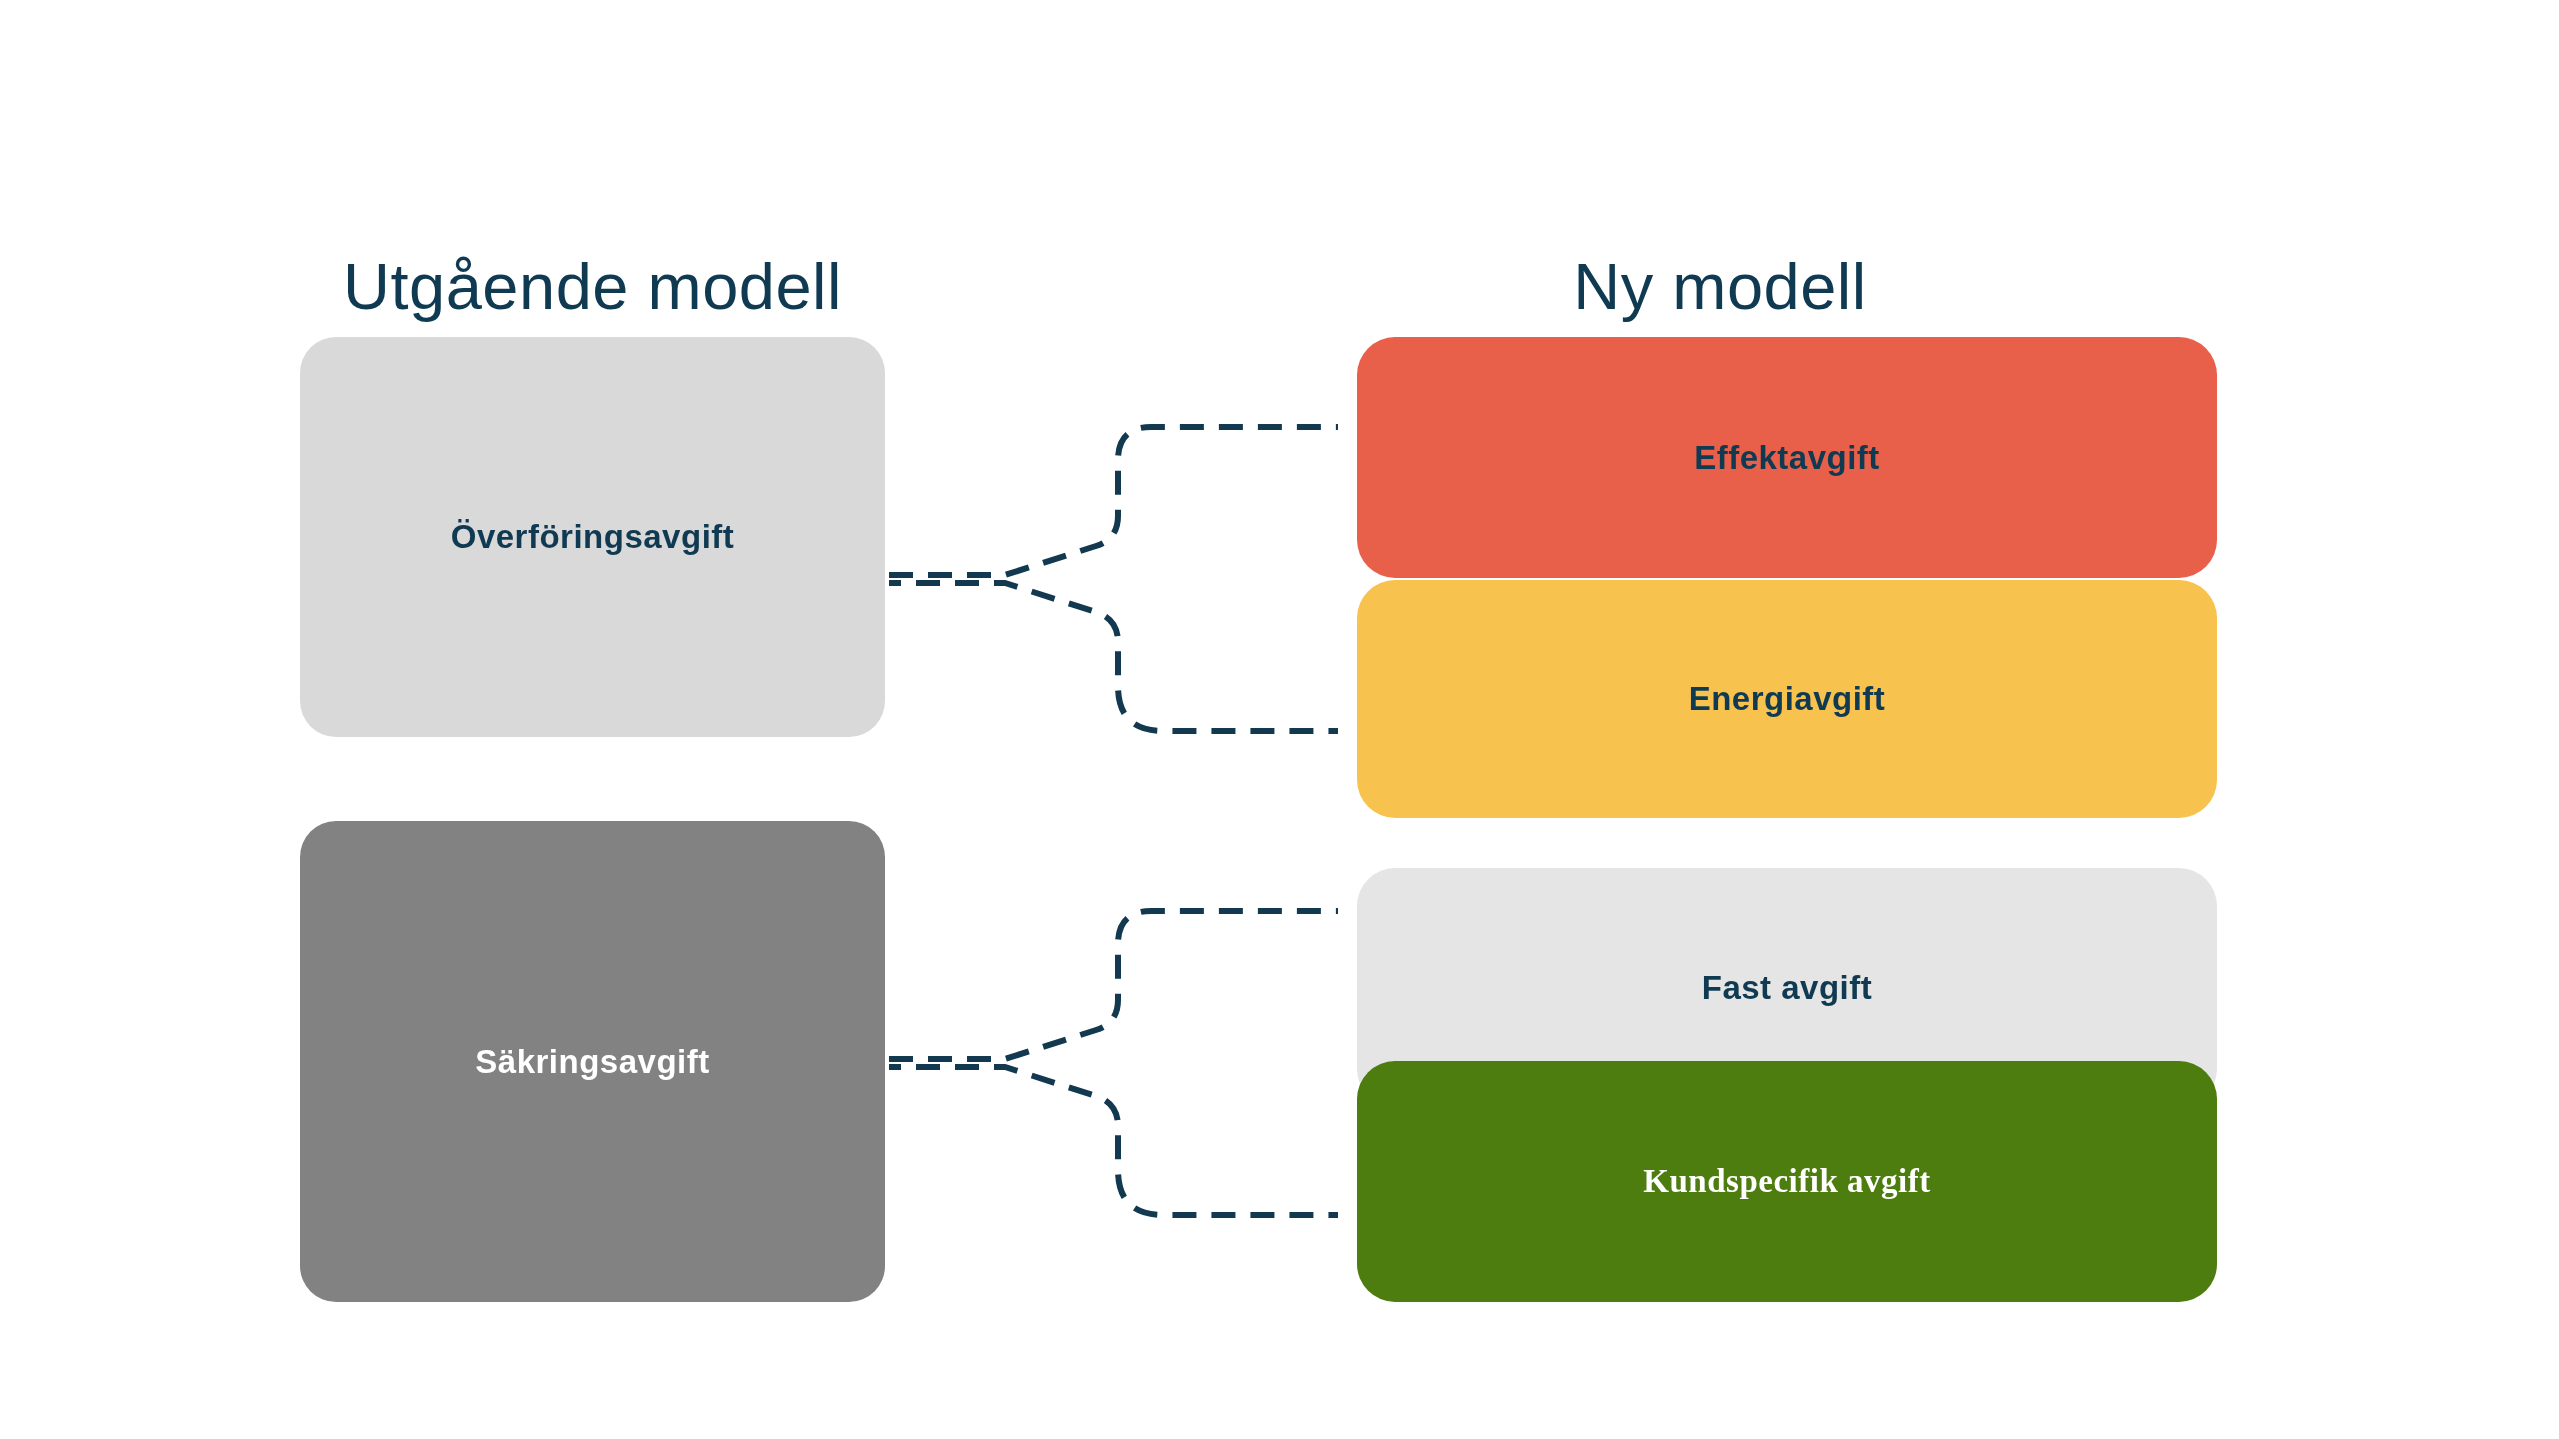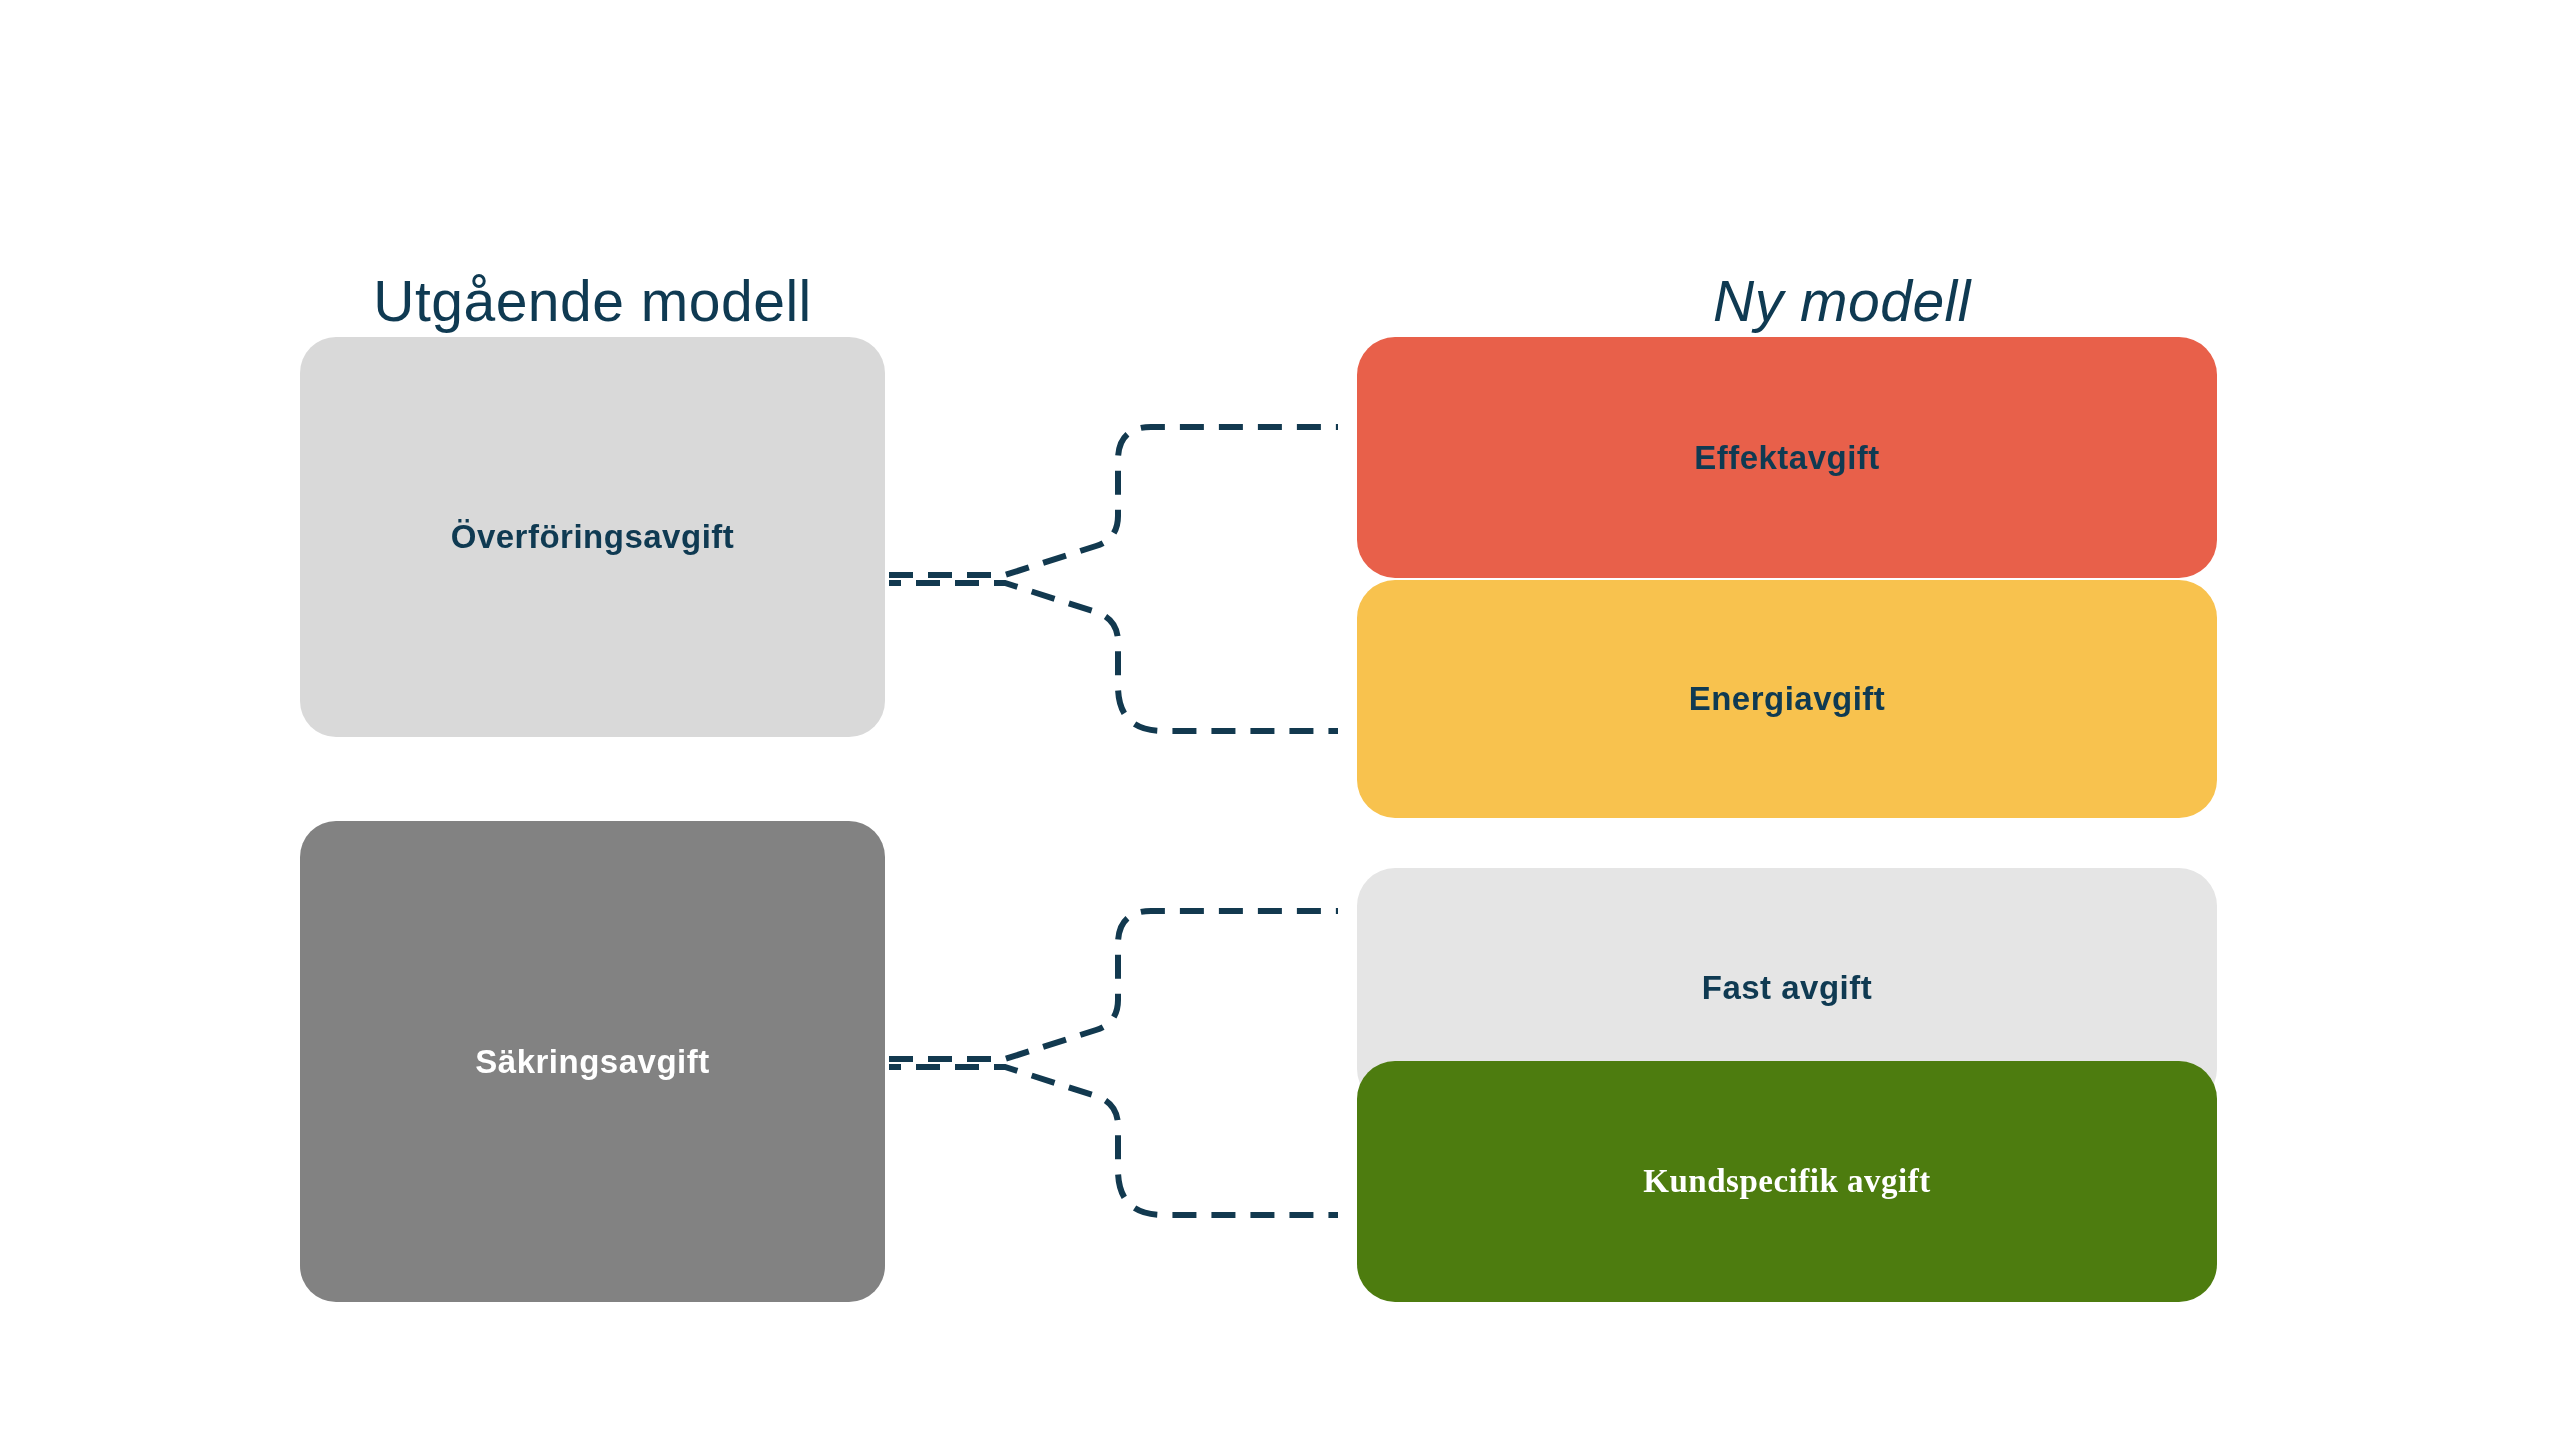--- a/index.html
+++ b/index.html
@@ -10,27 +10,26 @@
     background: #ffffff;
     overflow: hidden;
     font-family: "Liberation Sans", sans-serif;
   }
   .col-header {
     position: absolute;
     top: 248px;
     height: 78px;
     line-height: 78px;
     text-align: center;
-    font-size: 57px;
+    font-size: 65px;
     font-weight: 500;
     letter-spacing: 0.5px;
-    margin-top: 14px;
   }
   #header-left  { left: 300px;  width: 585px; }
-  #header-right { left: 1412px; width: 860px; font-style: italic; }
+  #header-right { left: 1290px; width: 860px; }
   .box {
     position: absolute;
     display: flex;
     align-items: center;
     justify-content: center;
     text-align: center;
     font-size: 33px;
     font-weight: 700;
     letter-spacing: 0.5px;
   }

